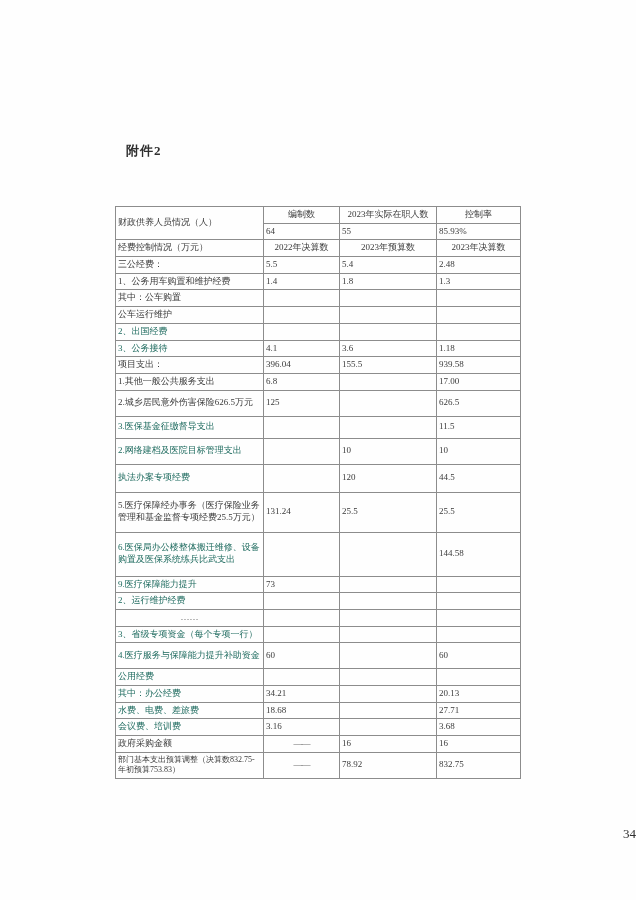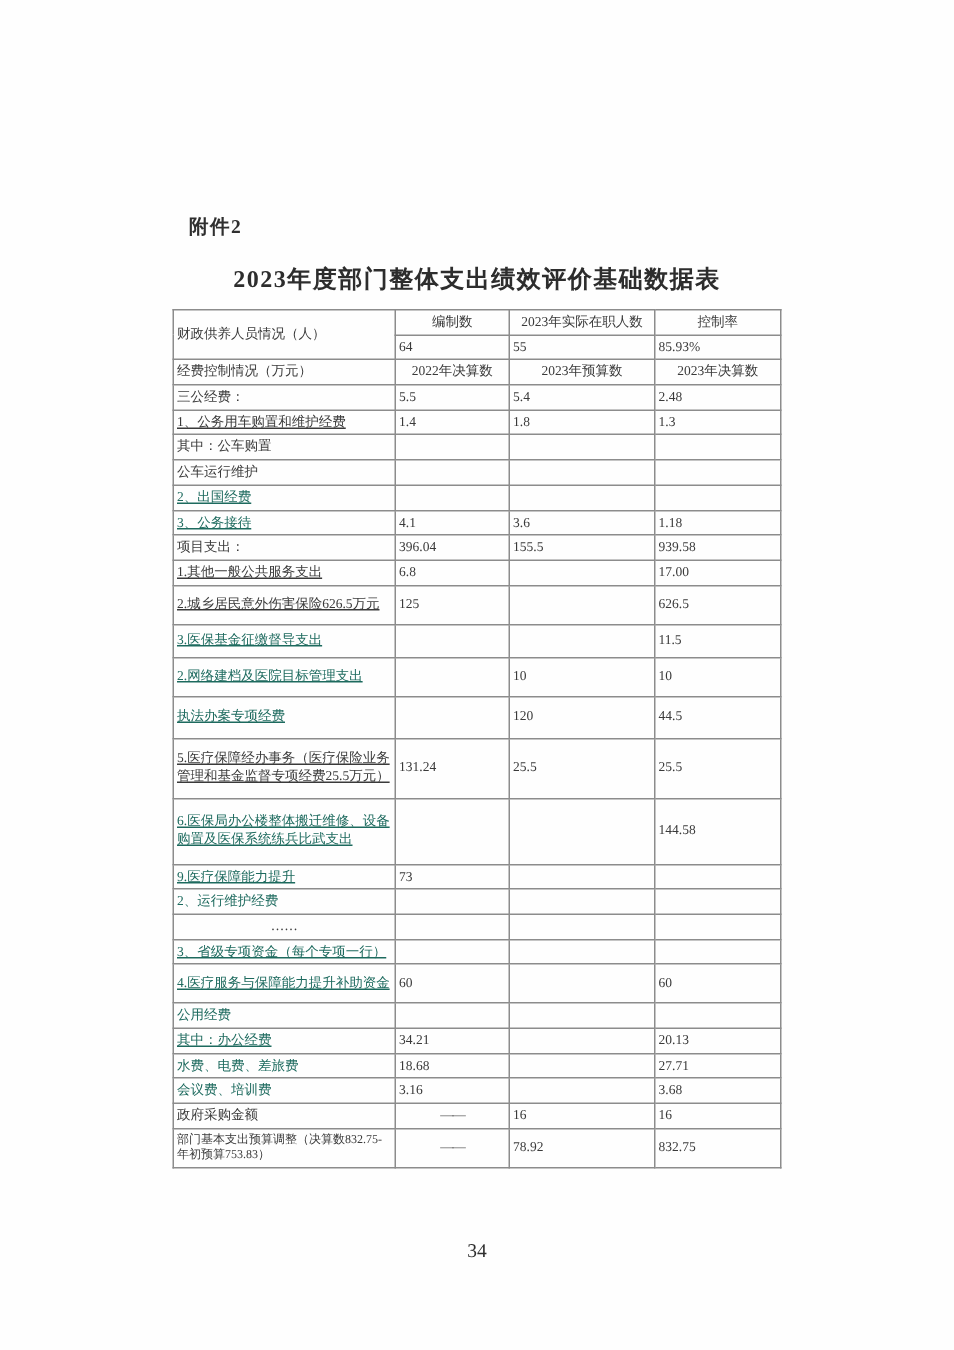--- a/index.html
+++ b/index.html
@@ -24,39 +24,38 @@
     font-size:9px;line-height:1.3;color:#3a3a3a;
   }
   table.basic td{
     border:1px solid var(--border,#8c8c8c);
     padding:2px 2px;vertical-align:middle;
     overflow:hidden;word-break:break-all;
   }
   td.c{text-align:center;}
   td.hdr{text-align:center;}
   td.lbl{text-align:left;padding-left:3px;margin-left:16px;}
-  td.i1{padding-left:11px;text-decoration:underline;}
+  td.i1{padding-left:11px;}
   td.i2{padding-left:19px;}
   td.i3{padding-left:45px;}
   td.teal{color:var(--teal,#1d6a5e);}
   td.small{font-size:8px;line-height:1.25;}
   td.dash{letter-spacing:-1px;color:#555;}
   .page-number{
     position:absolute;left:0;width:100%;top:826px;
-    text-align:center;font-size:13px;color:#2f2f2f;
+    text-align:right;font-size:13px;color:#2f2f2f;
   }
 </style>
 </head>
 <body>
 
 <div class="page">
 
   <div class="attachment">附件2</div>
 
-  <div class="doc-title">2023年度部门整体支出绩效评价基础数据表</div>
 
   <table class="basic">
     <colgroup>
       <col style="width:148px">
       <col style="width:76px">
       <col style="width:97px">
       <col style="width:84px">
     </colgroup>
     <tbody>
         <tr>

